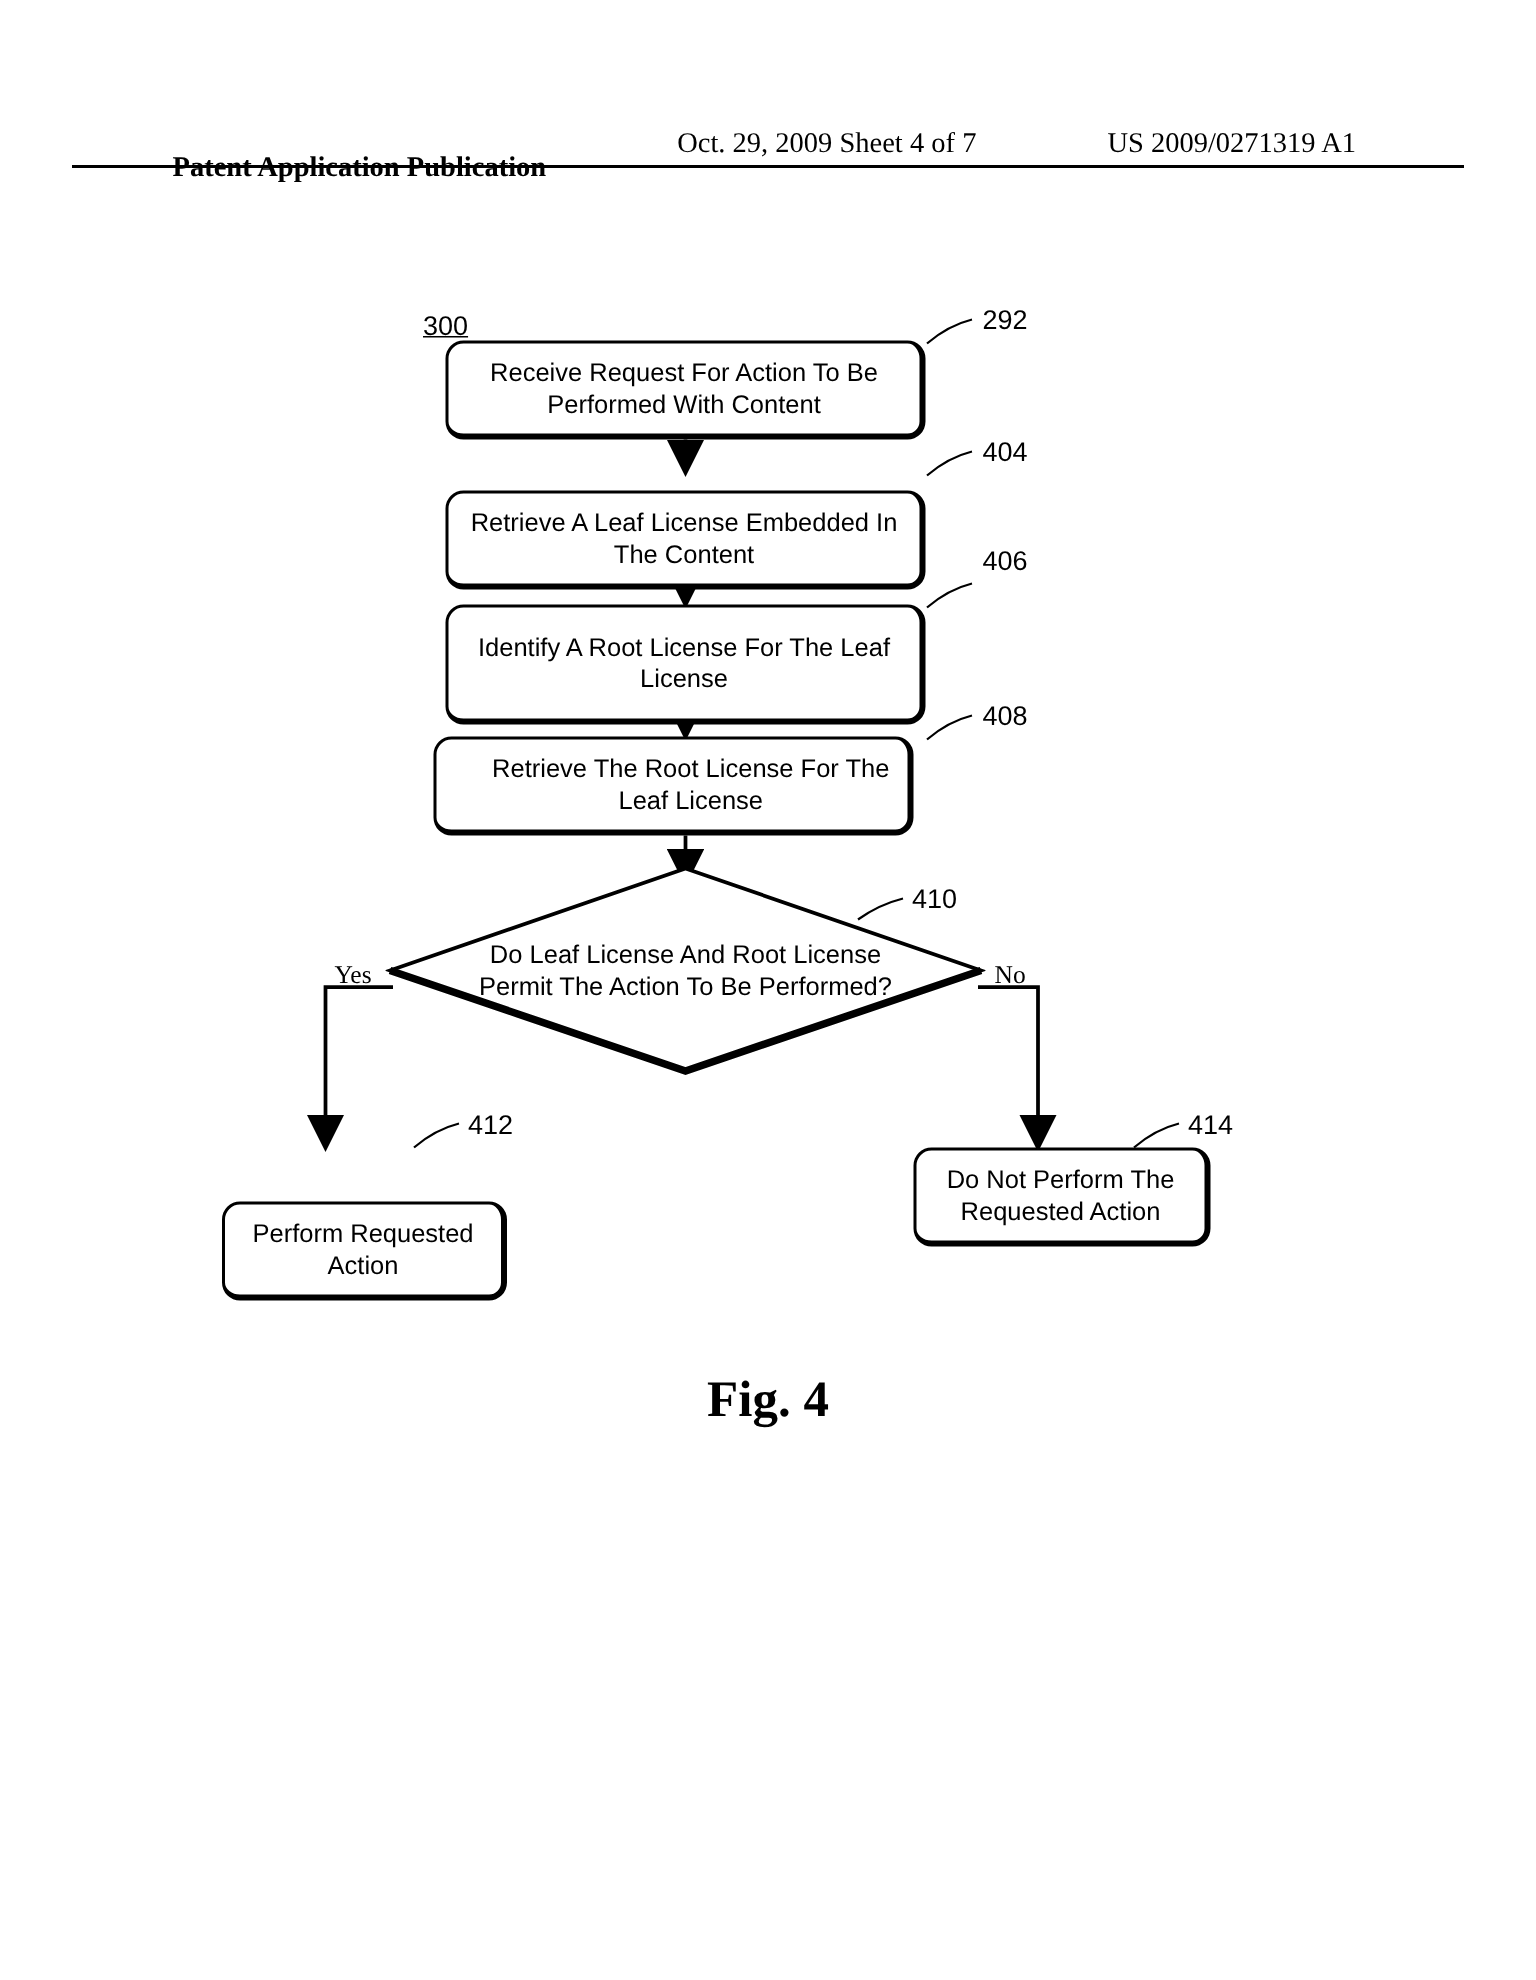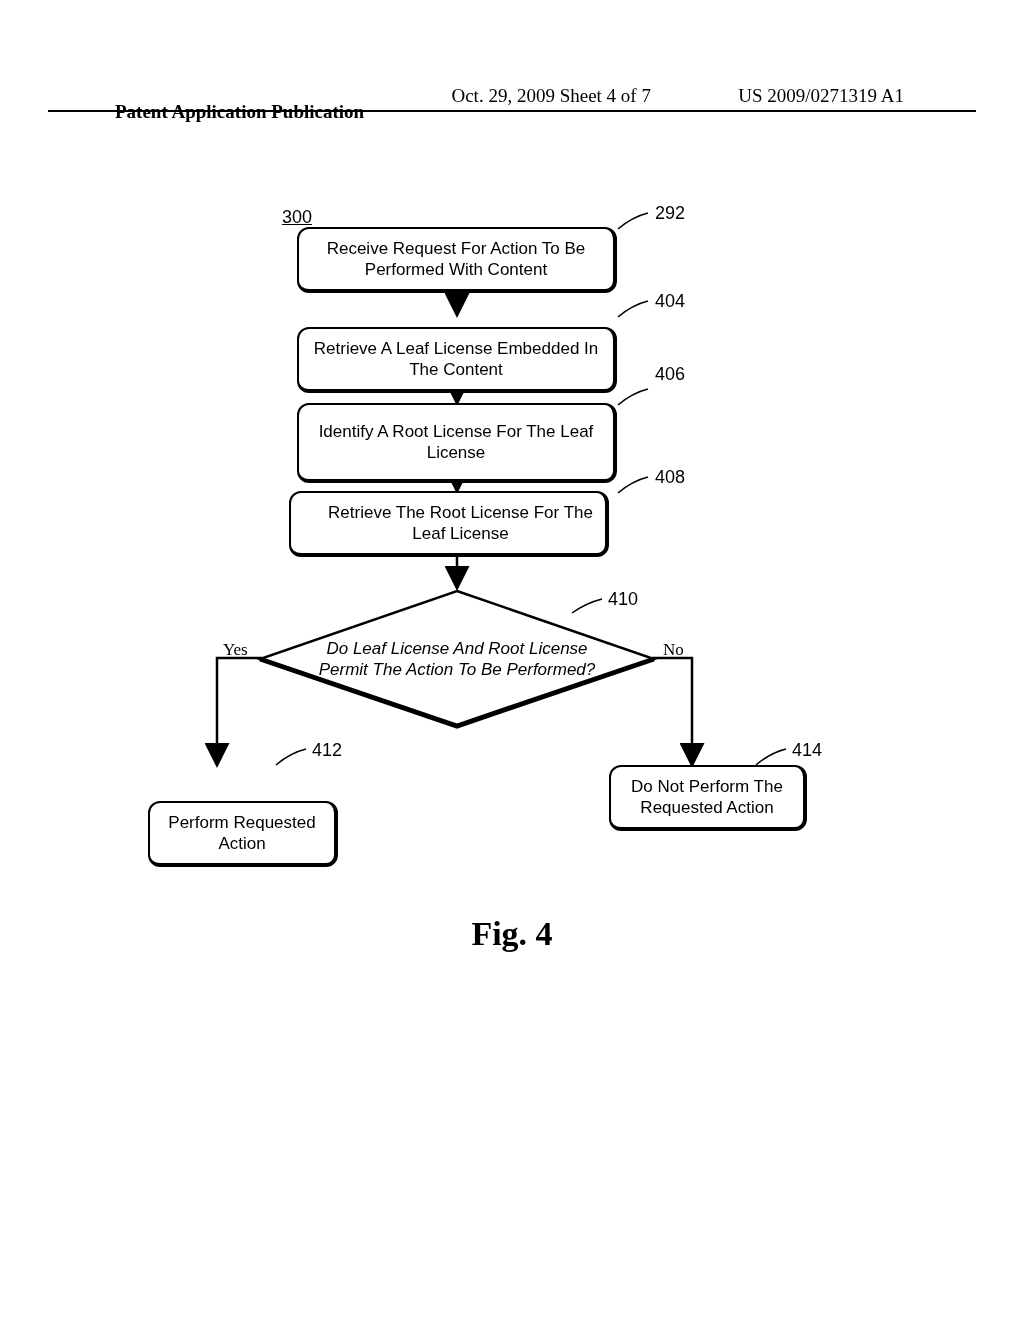--- a/index.html
+++ b/index.html
@@ -153,21 +153,21 @@
   <div class="process-box" style="top:110px;left:297px;width:320px;height:66px;margin-top:12px;">
     <span>Retrieve A Leaf License Embedded In The Content</span>
   </div>
   <div class="process-box" style="top:198px;left:297px;width:320px;height:80px;">
     <span>Identify A Root License For The Leaf License</span>
   </div>
   <div class="process-box" style="top:286px;left:289px;width:320px;height:66px;padding-left:37px;">
     <span>Retrieve The Root License For The Leaf License</span>
   </div>
 
-  <div class="decision-container" style="top:384px;left:257px;width:400px;height:140px;font-style:italic;">
+  <div class="decision-container" style="top:372px;left:257px;width:400px;height:140px;">
     <svg class="decision-svg" width="400" height="140">
       <polygon points="200,2 397,70 200,137 3,70" fill="white" stroke="#000" stroke-width="2.5"></polygon>
       <polyline points="397,70 200,137 3,70" fill="none" stroke="#000" stroke-width="5"></polyline>
     </svg>
     <div class="decision-text">
       <span>Do Leaf License And Root License Permit The Action To Be Performed?</span>
     </div>
   </div>
 
   <span class="branch-label" style="top:435px;left:223px;">Yes</span>

